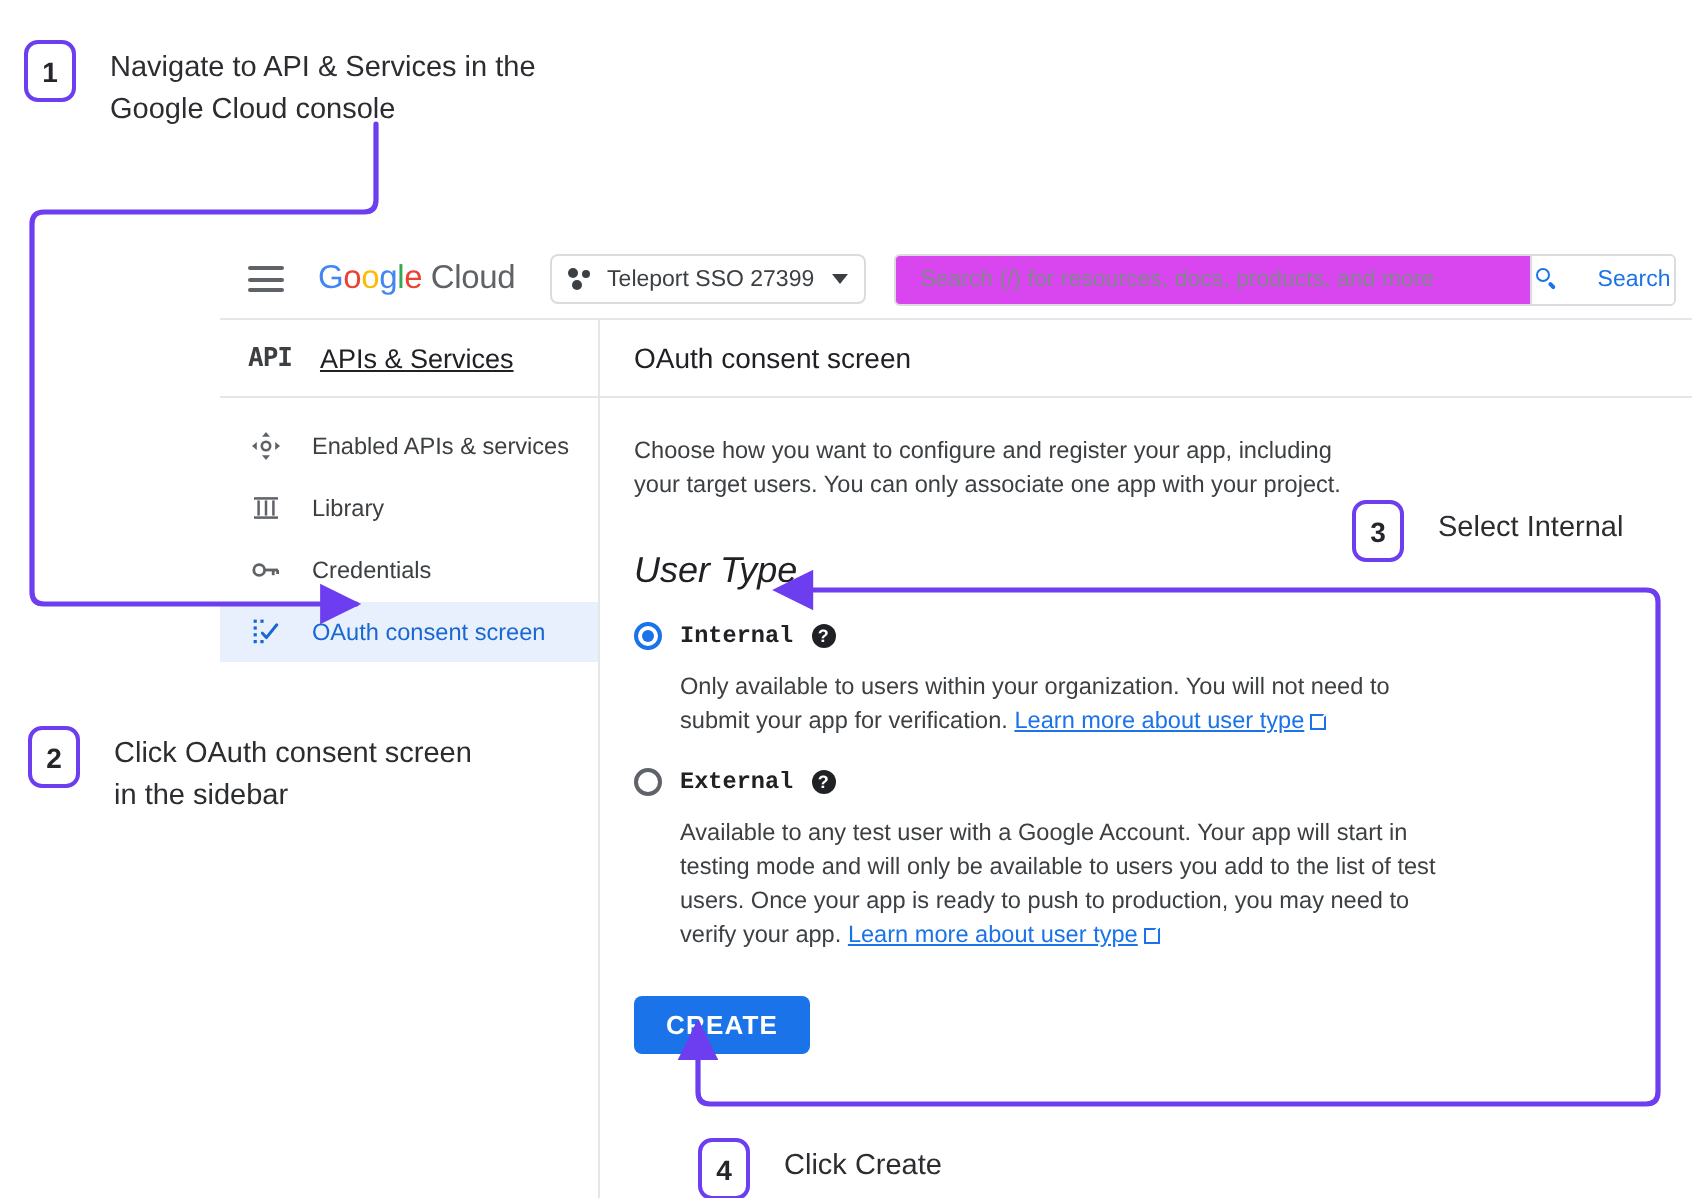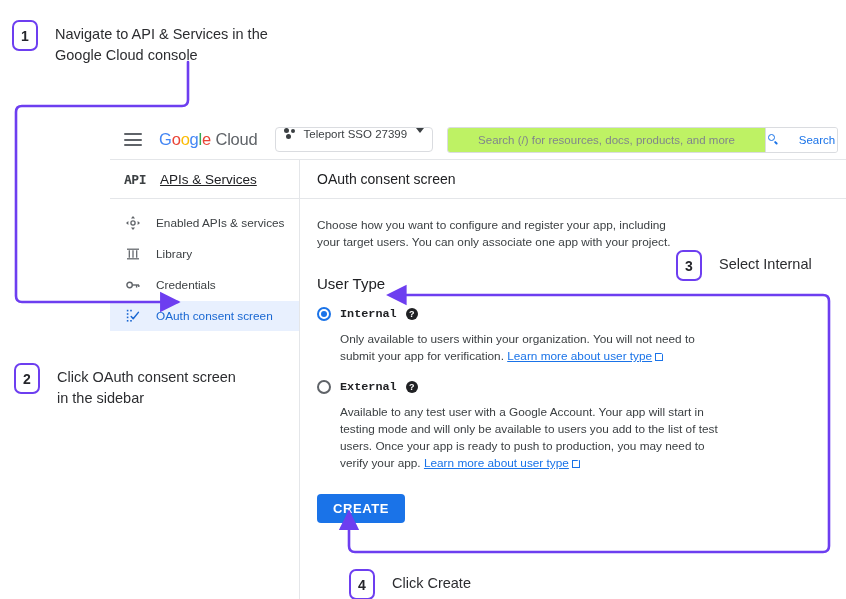--- a/index.html
+++ b/index.html
@@ -114,21 +114,21 @@
   .gcloud-logo .g4 { color: #4285f4; }
   .gcloud-logo .g5 { color: #34a853; }
   .gcloud-logo .g6 { color: #ea4335; }
   .gcloud-logo .cloudw { color: #5f6368; }
 
   #project-chip {
     height: 25px;
     border: 1px solid #dadce0;
     border-radius: 4px;
     display: flex;
-    align-items: flex-start;
+    align-items: center;
     padding: 0 8px;
     box-sizing: border-box;
     margin-right: 14px;
     flex: none;
     background: #fff;
   }
   .proj-icon {
     width: 13px;
     height: 11px;
     position: relative;
@@ -165,26 +165,25 @@
     border-radius: 3px;
     box-sizing: border-box;
     overflow: hidden;
     background: #f1f3f4;
     max-width: 641px;
   }
   #search-input {
     flex: 1;
     border: none;
     outline: none;
-    background: #bef264;
+    background: #d946ef;
     font-family: "Liberation Sans", sans-serif;
     font-size: 11.5px;
     color: #3c4043;
     padding: 0 12px;
-    text-align: center;
   }
   #search-input::placeholder { color: #80868b; }
   #search-btn {
     width: 72px;
     background: #ffffff;
     border: none;
     border-left: 1px solid #dadce0;
     display: flex;
     align-items: center;
     justify-content: center;
@@ -304,24 +303,25 @@
     padding: 18px 20px 16px 17px;
     box-sizing: border-box;
   }
   #intro {
     font-size: 11.8px;
     line-height: 17px;
     color: #3c4043;
     max-width: 372px;
   }
   #usertype-heading {
-    font-size: 15px;
+    font-size: 18px;
     color: #202124;
     margin-top: 24px;
     margin-bottom: 13px;
+    font-style: italic;
   }
   .radio-row {
     display: flex;
     align-items: center;
     height: 18px;
     cursor: pointer;
   }
   .radio {
     width: 14px; height: 14px;
     border-radius: 50%;

